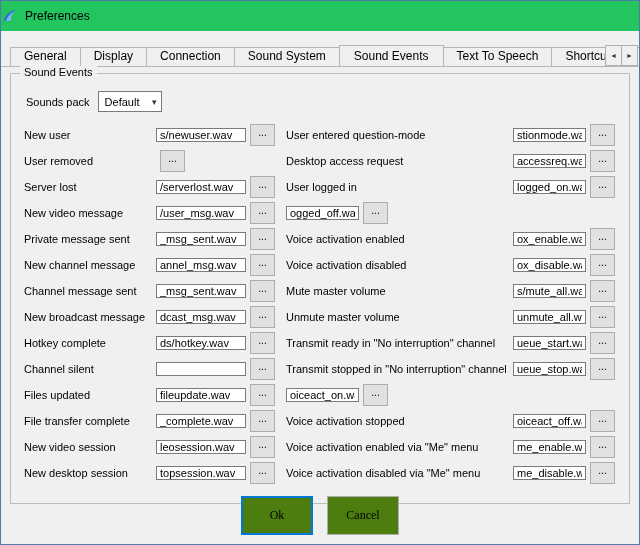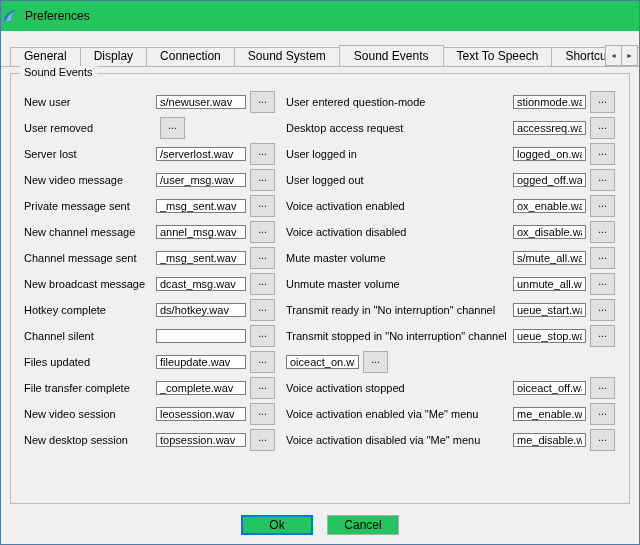--- a/index.html
+++ b/index.html
@@ -56,21 +56,21 @@
   .field {
     height:14px; box-sizing:border-box; border:1px solid #7b7b7b; background:#fff;
     padding:0 3px; font-size:11px; font-family:inherit; flex:none;
   }
   .browse {
     width:25px; height:22px; box-sizing:border-box; margin-left:4px; flex:none;
     border:1px solid #adadad; background:#e1e1e1; font-size:10px; line-height:1; padding:0 0 4px 0; font-family:inherit;
   }
 
   .footer { position:absolute; left:0; right:0; bottom:9px; display:flex; justify-content:center; gap:14px; }
-  .btn { width:72px; height:20px; box-sizing:border-box; border:1px solid #adadad; background:#22c55e; font-size:12px; font-family:Liberation Sans, sans-serif; padding:0; }
+  .btn { width:72px; height:39px; box-sizing:border-box; border:1px solid #adadad; background:#4d7c0f; font-size:12px; font-family:Liberation Serif, serif; padding:0; }
   .btn.ok { border:1px solid #0078d7; box-shadow:inset 0 0 0 1px #0078d7; }
 </style>
 </head>
 <body>
 
 <div class="dialog">
 
   <div class="titlebar">
     <span class="app-icon">
       <svg width="17" height="17" viewBox="0 0 17 17" aria-hidden="true">
@@ -97,20 +97,27 @@
       <button class="scrollbtn">
           <span>►</span>
         </button>
     </div>
   </div>
 
   <div class="groupbox">
     <span class="legend">Sound Events</span>
     <div class="group-content">
 
+      <div class="sounds-row">
+        <span>Sounds pack</span>
+        <div class="combo">
+          <span>Default</span>
+          <span class="combo-arrow">▾</span>
+        </div>
+      </div>
 
       <div class="events">
 
         <div class="col left">
           <div class="row">
             <span class="lbl">New user</span>
             <input class="field" type="text" value="s/newuser.wav" style="">
             <button class="browse">...</button>
           </div>
           <div class="row">
@@ -189,21 +196,20 @@
             <span class="lbl">Desktop access request</span>
             <input class="field" type="text" value="accessreq.wav" style="">
             <button class="browse">...</button>
           </div>
           <div class="row">
             <span class="lbl">User logged in</span>
             <input class="field" type="text" value="logged_on.wav" style="">
             <button class="browse">...</button>
           </div>
           <div class="row">
-            <span class="lbl">User logged out</span>
             <input class="field" type="text" value="ogged_off.wav" style="">
             <button class="browse">...</button>
           </div>
           <div class="row">
             <span class="lbl">Voice activation enabled</span>
             <input class="field" type="text" value="ox_enable.wav" style="">
             <button class="browse">...</button>
           </div>
           <div class="row">
             <span class="lbl">Voice activation disabled</span>

